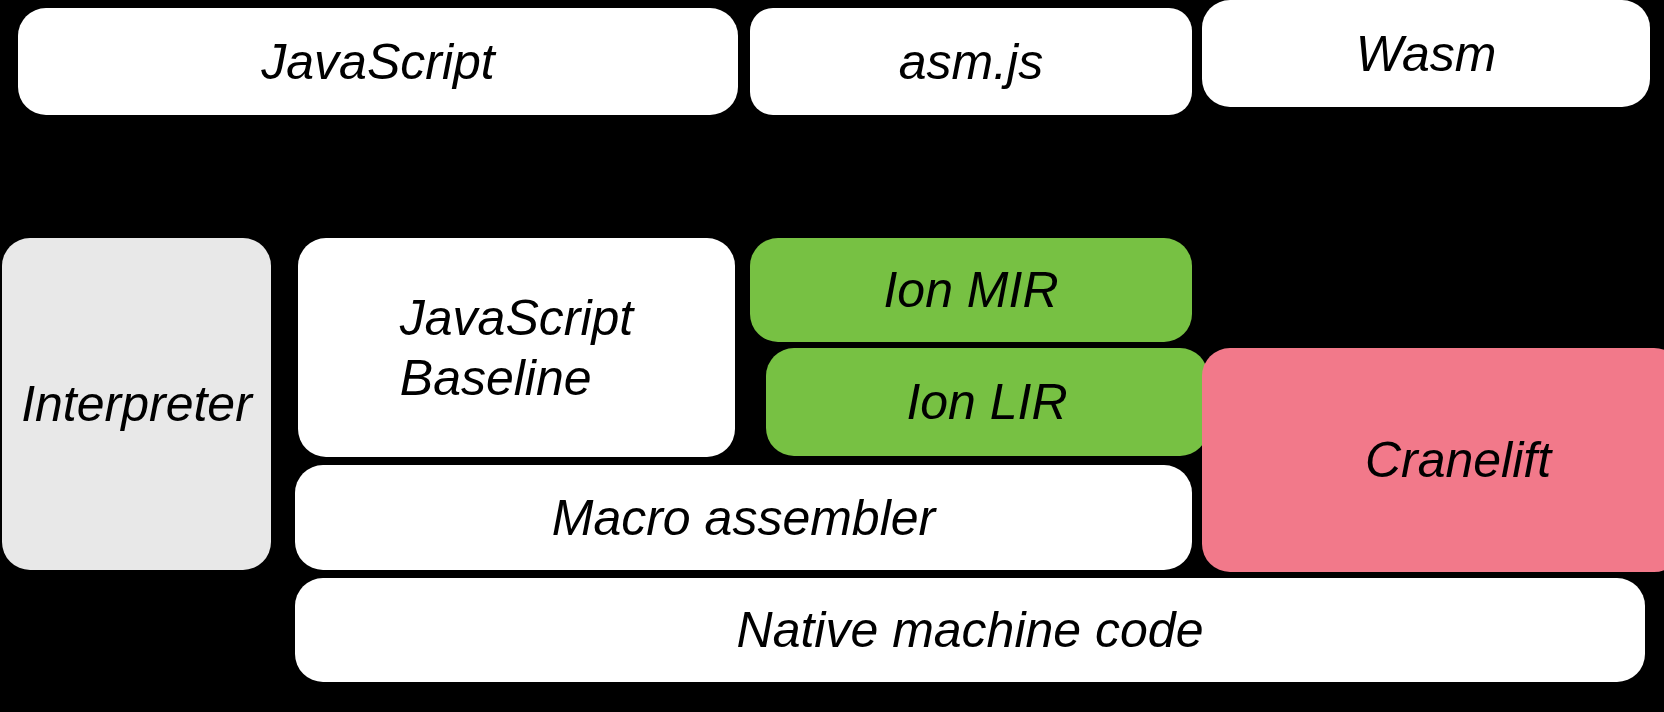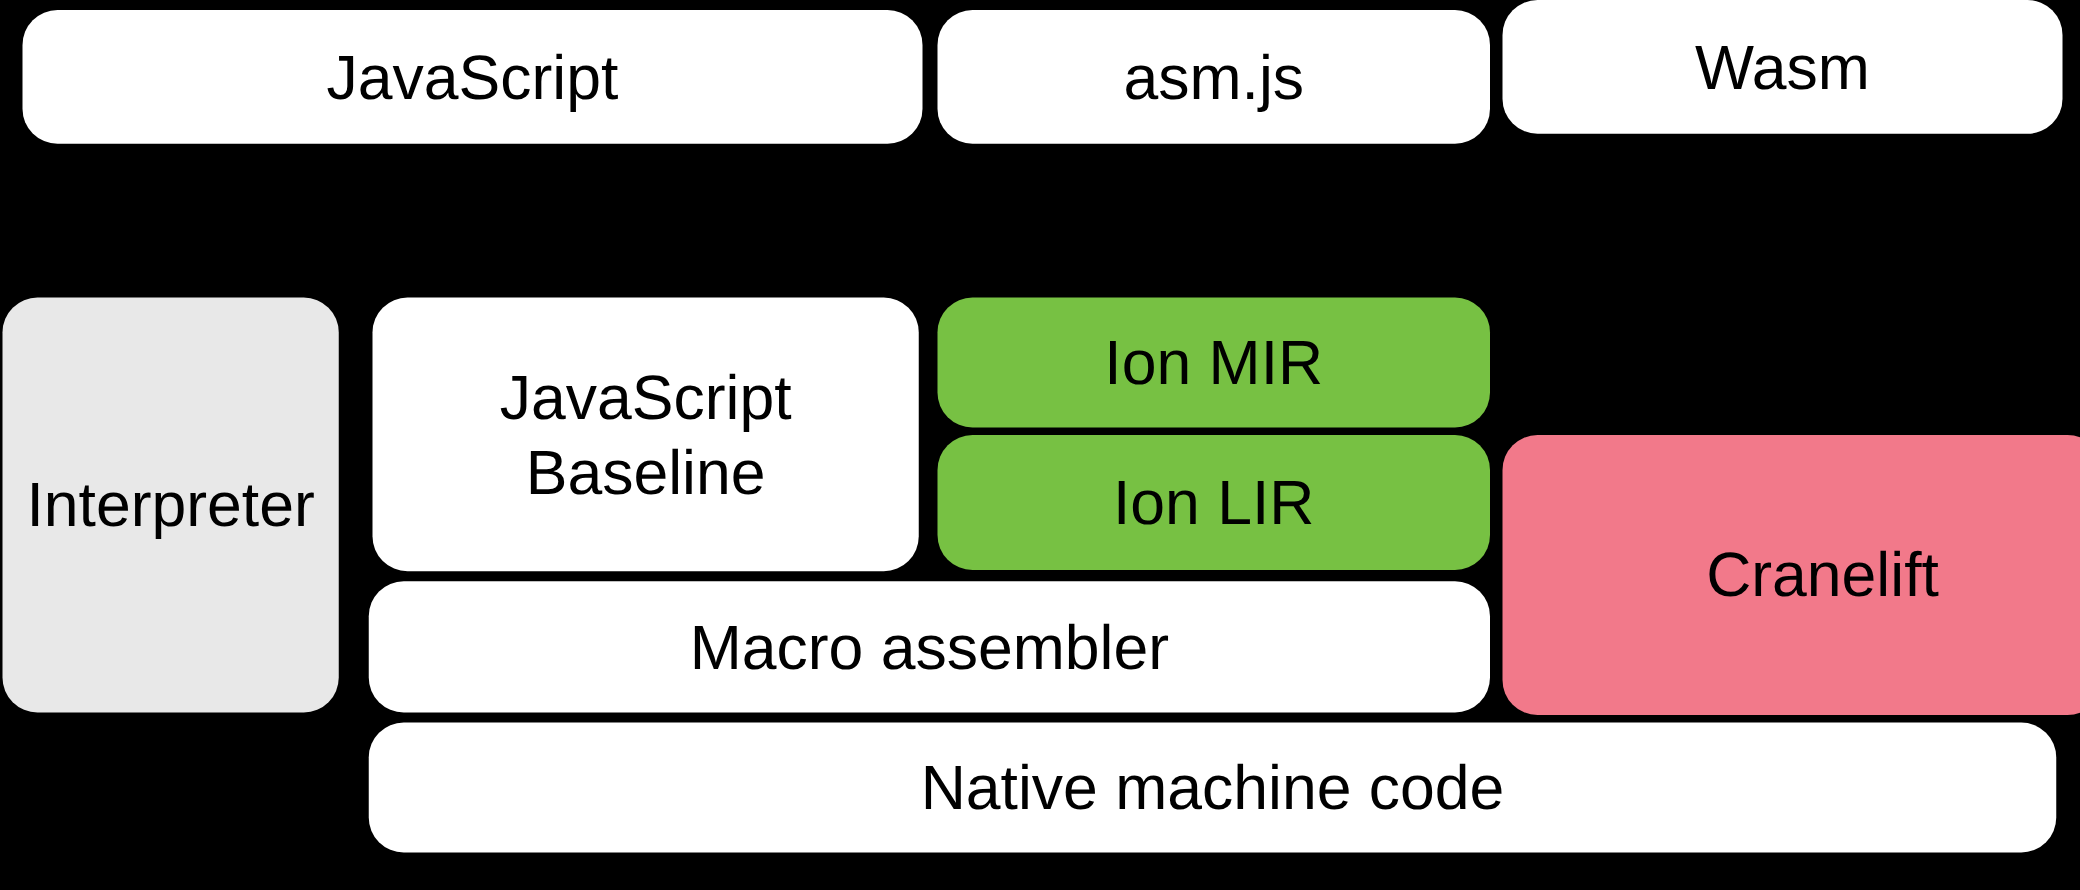--- a/index.html
+++ b/index.html
@@ -16,37 +16,37 @@
     font-family: "Liberation Sans", sans-serif;
   }
   .box {
     position: absolute;
     border-radius: 28px;
     background: #ffffff;
     color: #000000;
     display: flex;
     align-items: center;
     justify-content: center;
-    text-align: center;
     font-size: 50px;
     line-height: 1.2;
     letter-spacing: 0px;
+    font-style: italic;
   }
   
   #b-javascript { left: 18px;   top: 8px;   width: 720px;  height: 107px; }
-  #b-asmjs      { left: 750px;  top: 8px;   width: 442px;  height: 107px; }
+  #b-asmjs      { left: 750px;  top: 8px;   width: 442px;  height: 107px; border-radius: 23px; }
   #b-wasm       { left: 1202px; top: 0;   width: 448px;  height: 107px; }
   
   #b-bytecode   { left: 18px;   top: 122px; width: 947px;  height: 110px; }
   #b-baldr      { left: 977px;  top: 122px; width: 443px;  height: 110px; }
   
   #b-interp     { left: 2px;   top: 238px; width: 269px;  height: 332px; }
   #b-baseline   { left: 298px;  top: 238px; width: 437px;  height: 219px; }
   #b-ionmir     { left: 750px;  top: 238px; width: 442px;  height: 104px; }
-  #b-ionlir     { left: 750px;  top: 348px; width: 442px;  height: 108px; }
+  #b-ionlir     { left: 766px;  top: 348px; width: 442px;  height: 108px; }
   #b-cranelift  { left: 1202px; top: 348px; width: 448px;  height: 224px; padding-left: 32px; }
   
   #b-macro      { left: 295px;  top: 465px; width: 897px;  height: 105px; }
   #b-native     { left: 295px;  top: 578px; width: 1350px; height: 104px; }
 
   .two-line span { display: block; }
 </style>
 </head>
 <body>
 

